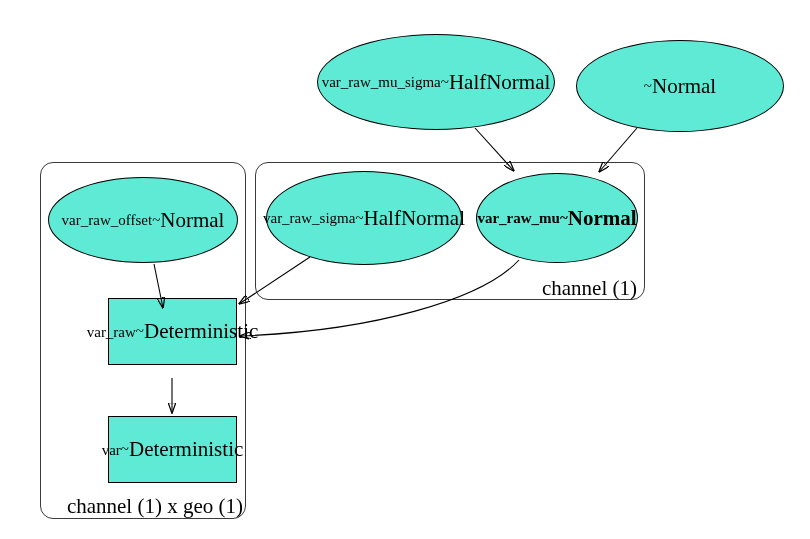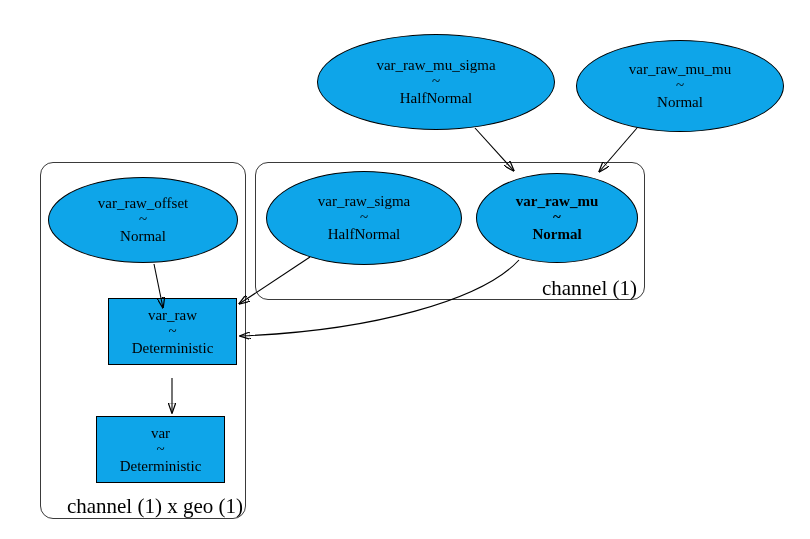--- a/index.html
+++ b/index.html
@@ -26,38 +26,38 @@
     position: absolute;
     font-size: 21px;
     color: #000000;
     text-align: right;
     white-space: nowrap;
   }
   .node {
     position: absolute;
     box-sizing: border-box;
     display: flex;
-    flex-direction: column;
+    flex-direction: row;
     align-items: center;
     justify-content: center;
     text-align: center;
     color: #000000;
-    background: #0ea5e9;
+    background: #5eead4;
   }
   .node.ellipse {
     border: 1.2px solid #000000;
     border-radius: 50%;
   }
   .node.box {
     border: 1.2px solid #000000;
     border-radius: 0;
   }
   .node .nname  { font-size: 15px; line-height: 18px; white-space: nowrap; }
   .node .ntilde { font-size: 15px; line-height: 15px; }
-  .node .ndist  { font-size: 15px; line-height: 19px; white-space: nowrap; }
+  .node .ndist  { font-size: 21px; line-height: 19px; white-space: nowrap; }
   .edges {
     position: absolute;
     left: 0; top: 0;
     width: 810px;
     height: 539px;
     pointer-events: none;
   }
   .edges path {
     fill: none;
     stroke: #000000;
@@ -75,21 +75,20 @@
   <div class="cluster-label" style="left:437px; top:276px; width:200px;">channel (1)</div>
   <div class="cluster-label" style="left:43px; top:494px; width:200px;">channel (1) x geo (1)</div>
 
   <div class="node ellipse" style="left:317px; top:34px; width:238px; height:96px;">
     <div class="nname">var_raw_mu_sigma</div>
     <div class="ntilde">~</div>
     <div class="ndist">HalfNormal</div>
   </div>
 
   <div class="node ellipse" style="left:576px; top:40px; width:208px; height:92px;">
-    <div class="nname">var_raw_mu_mu</div>
     <div class="ntilde">~</div>
     <div class="ndist">Normal</div>
   </div>
 
   <div class="node ellipse" style="left:48px; top:177px; width:190px; height:86px;">
     <div class="nname">var_raw_offset</div>
     <div class="ntilde">~</div>
     <div class="ndist">Normal</div>
   </div>
 
@@ -104,21 +103,21 @@
     <div class="ntilde">~</div>
     <div class="ndist">Normal</div>
   </div>
 
   <div class="node box" style="left:108px; top:298px; width:129px; height:67px;">
     <div class="nname">var_raw</div>
     <div class="ntilde">~</div>
     <div class="ndist">Deterministic</div>
   </div>
 
-  <div class="node box" style="left:96px; top:416px; width:129px; height:67px;">
+  <div class="node box" style="left:108px; top:416px; width:129px; height:67px;">
     <div class="nname">var</div>
     <div class="ntilde">~</div>
     <div class="ndist">Deterministic</div>
   </div>
 
   <svg class="edges" viewBox="0 0 810 539" xmlns="http://www.w3.org/2000/svg">
     <defs>
       <marker id="arrow" viewBox="0 0 10 7" refX="9.5" refY="3.5" markerWidth="10" markerHeight="7" orient="auto">
         <path d="M0,0 L10,3.5 L0,7 z" fill="#000000" stroke="none"></path>
       </marker>

